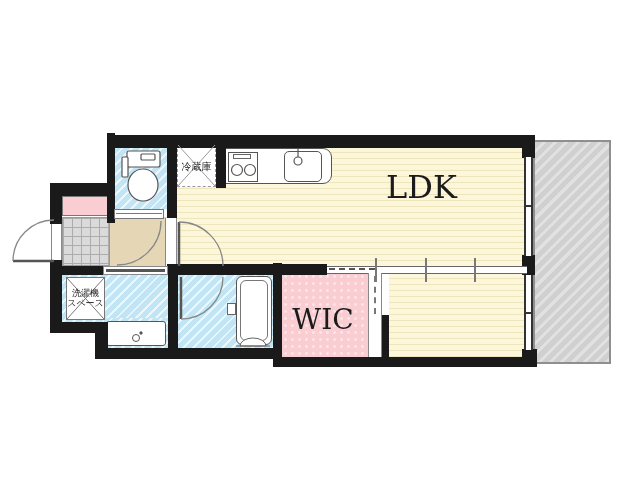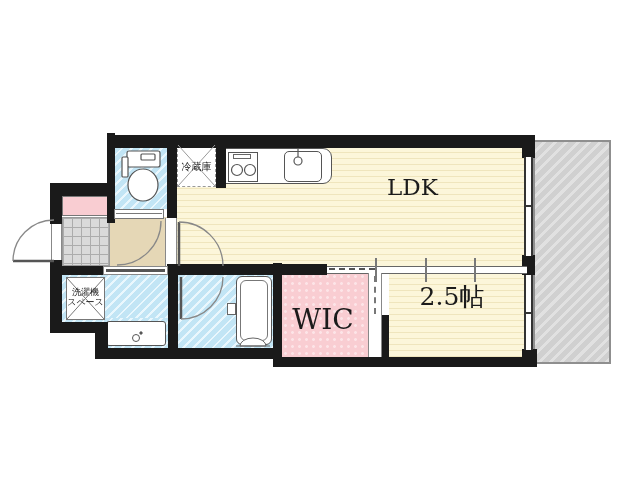--- a/index.html
+++ b/index.html
@@ -140,26 +140,25 @@
       <circle cx="136" cy="338" r="3.5"></circle>
         <circle cx="141" cy="333" r="1.2" fill="#555"></circle>
     </g>
 
     <g stroke="#666" stroke-width="1" fill="#fff">
       <path d="M240,346 a13,8 0 0 1 26,0 z"></path>
       <line x1="236" y1="346" x2="270" y2="346"></line>
     </g>
   </svg>
 
-  <div class="label" style="left:345px;top:172px;width:135px;font-size:23px;line-height:31px;">
+  <div class="label" style="left:354px;top:172px;width:135px;font-size:32px;line-height:31px;">
     <div>LDK</div>
   </div>
   <div class="label" style="left:390px;top:282px;width:124px;font-size:25px;line-height:30px;">
-    <div>2.5帖</div>
   </div>
   <div class="label" style="left:283px;top:305px;width:80px;font-size:28px;line-height:30px;">WIC</div>
   <div class="small-label" style="left:177px;top:160px;width:39px;font-size:10px;">冷蔵庫</div>
-  <div class="small-label" style="left:64px;top:288px;width:43px;font-size:9px;line-height:10px;font-family:Liberation Mono, monospace;">
+  <div class="small-label" style="left:64px;top:288px;width:43px;font-size:9px;line-height:10px;">
     <div>洗濯機</div>
     <div>スペース</div>
   </div>
 
 </div>
 
 </body></html>

